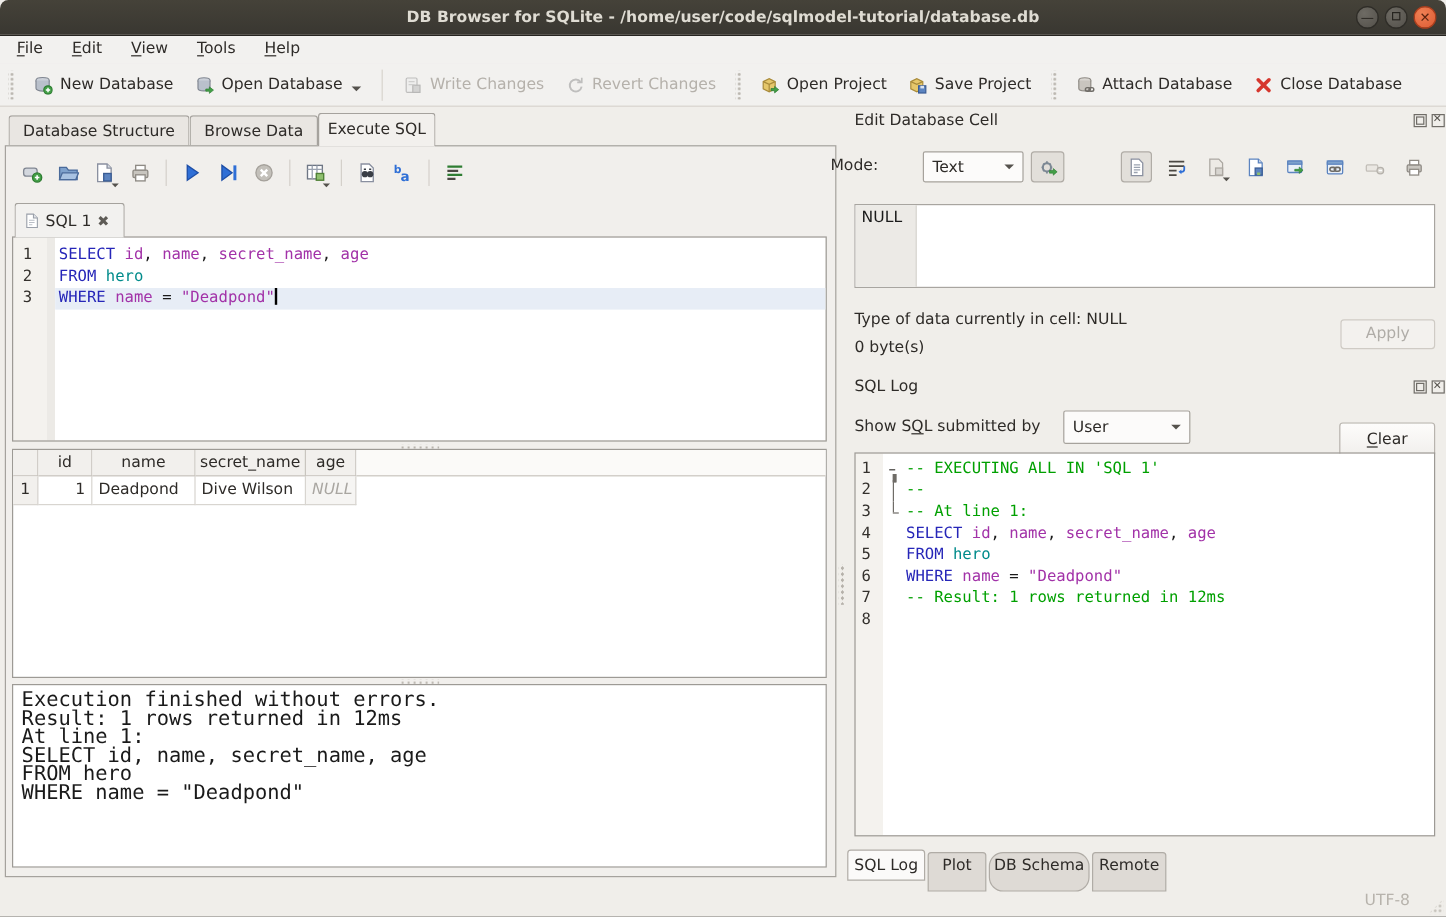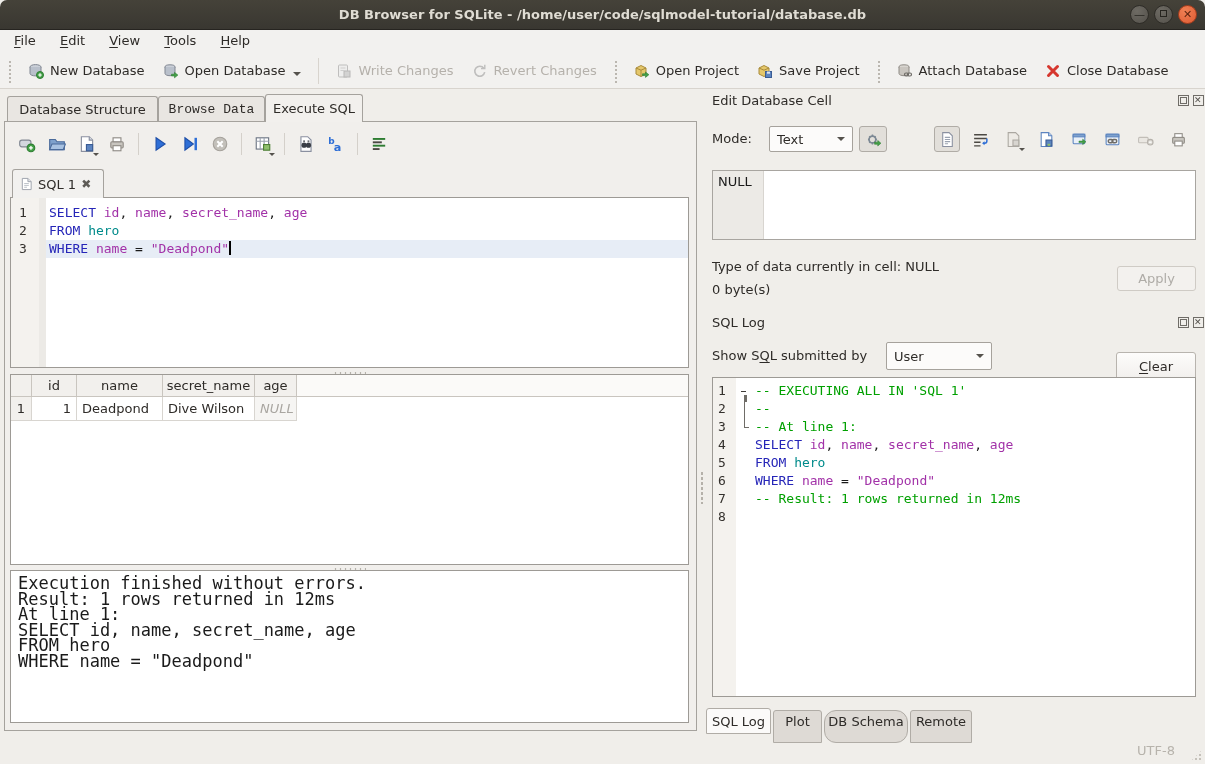--- a/index.html
+++ b/index.html
@@ -225,21 +225,21 @@
     </span>
     <span class="tbtn">
       <svg width="16" height="16" viewBox="0 0 16 16">
           <path d="M3.5 3.5 12.5 12.5M12.5 3.5 3.5 12.5" stroke="#D6372E" stroke-width="3" stroke-linecap="round"></path>
         </svg>
       <span class="lbl">Close Database</span>
     </span>
   </div>
 
   <div class="main-tab" style="left:7px;width:151px;"><span>Database Structure</span></div>
-  <div class="main-tab" style="left:158px;width:107px;font-family:Liberation Mono, monospace;"><span>Browse Data</span></div>
+  <div class="main-tab" style="left:158px;width:107px;"><span>Browse Data</span></div>
   <div class="main-tab active" style="left:265px;width:98px;"><span>Execute SQL</span></div>
 
   <div class="page-frame"></div>
 
   <div class="sqltoolbar">
     <span class="ibtn">
         <svg width="18" height="18" viewBox="0 0 16 16">
           <rect x="1.5" y="4.5" width="10" height="6" rx="2" fill="#D3D7DE" stroke="#818792"></rect>
           <circle cx="11.5" cy="11.5" r="3.4" fill="#43A047" stroke="#2E7D32"></circle>
           <path d="M11.5 9.8v3.4M9.8 11.5h3.4" stroke="#fff" stroke-width="1.2"></path>
@@ -377,21 +377,21 @@
 WHERE name = "Deadpond"</div>
 
   <div class="vgrip" style="left:699px;top:470px;"></div>
 
   <div class="dock-title" style="left:712px;top:93px;">Edit Database Cell</div>
   <div class="dicons" style="left:1178px;top:95px;">
     <span class="dicon float"></span>
     <span class="dicon closex"></span>
   </div>
 
-  <div class="field-label" style="left:712px;top:131px;">Mode:</div>
+  <div class="field-label" style="left:692px;top:131px;">Mode:</div>
   <div class="combo" style="left:769px;top:126px;width:84px;height:26px;">
     <span class="cval">Text</span>
     <span class="arrow"></span>
   </div>
   <div class="toolbtn-pressed" style="position:absolute;left:859px;top:126px;width:28px;height:26px;text-align:center;">
     <svg width="17" height="17" viewBox="0 0 16 16" style="margin-top:4px;">
         <circle cx="7" cy="8" r="3.2" fill="none" stroke="#7C8894" stroke-width="1.6"></circle>
         <path d="M7 3.2v1.4M7 11.4v1.4M2.8 8h1.4M9.8 8h1.4M4 5l1 1M9 10l1 1M10 5l-1 1M5 10l-1 1" stroke="#7C8894" stroke-width="1.4"></path>
         <path d="M9 10.5h3v-1.6l3 2.6-3 2.6v-1.6H9z" fill="#43A047" stroke="#2E7D32" stroke-width=".5"></path>
       </svg>

